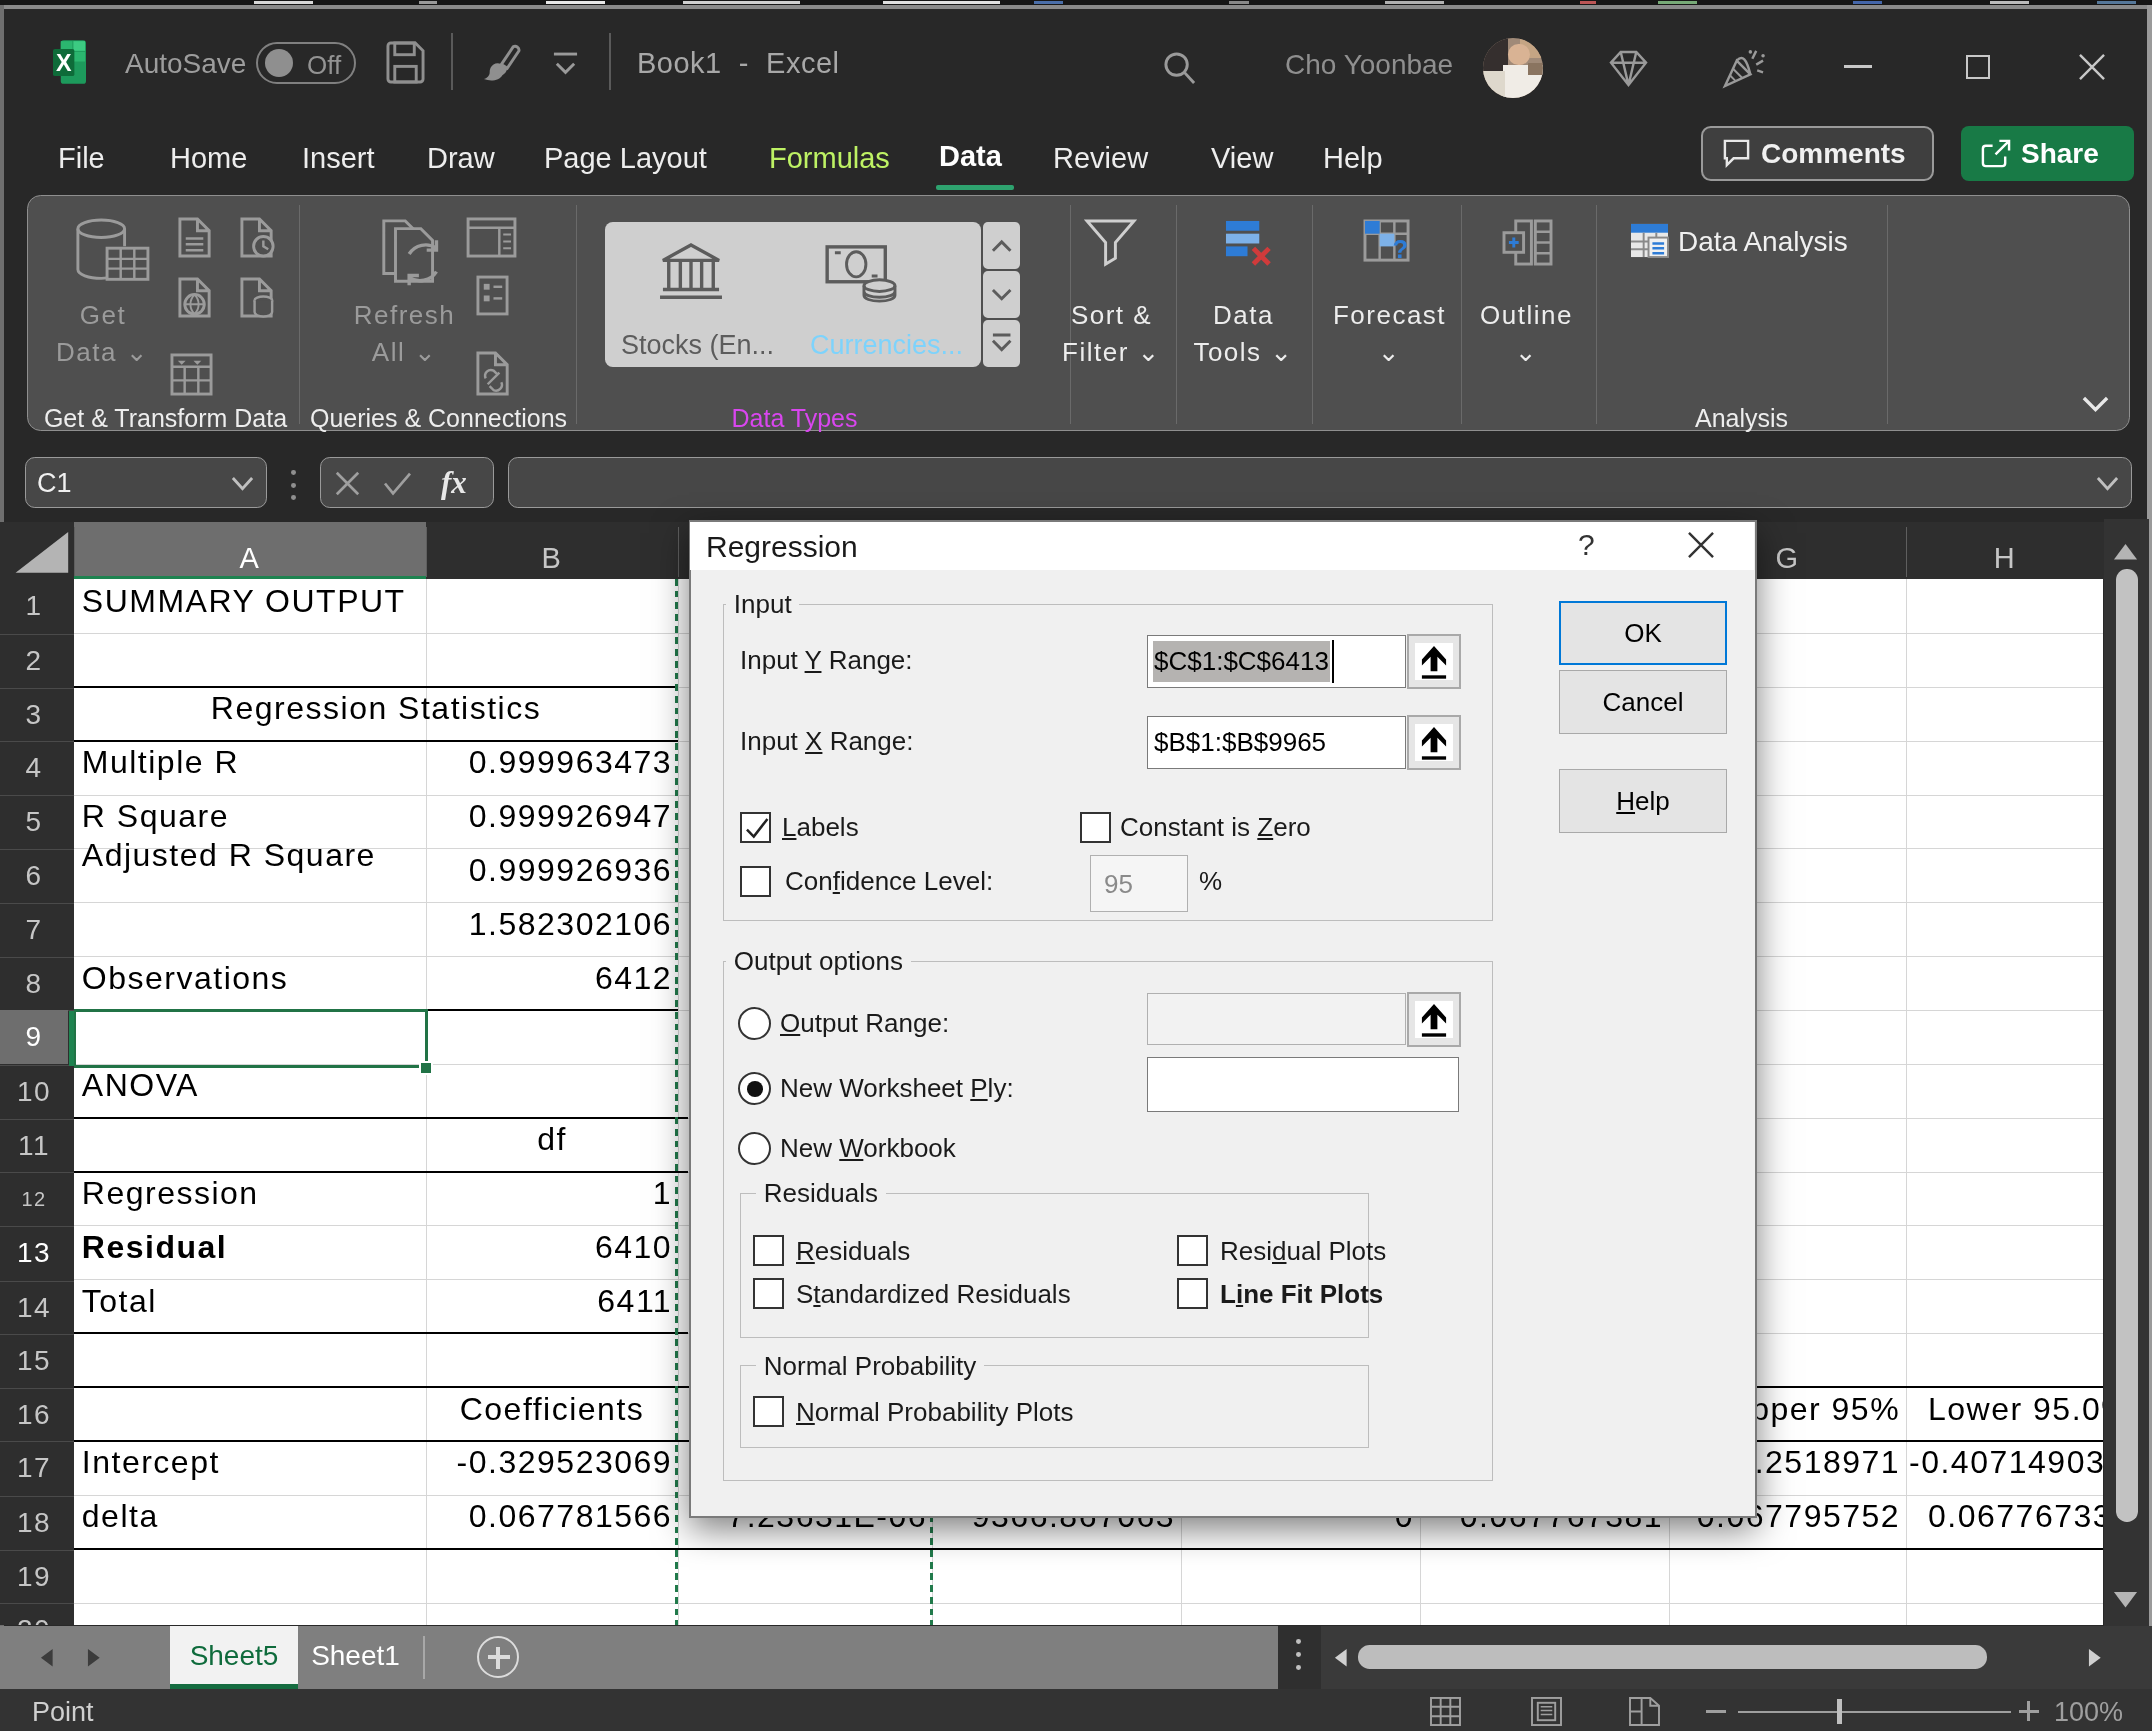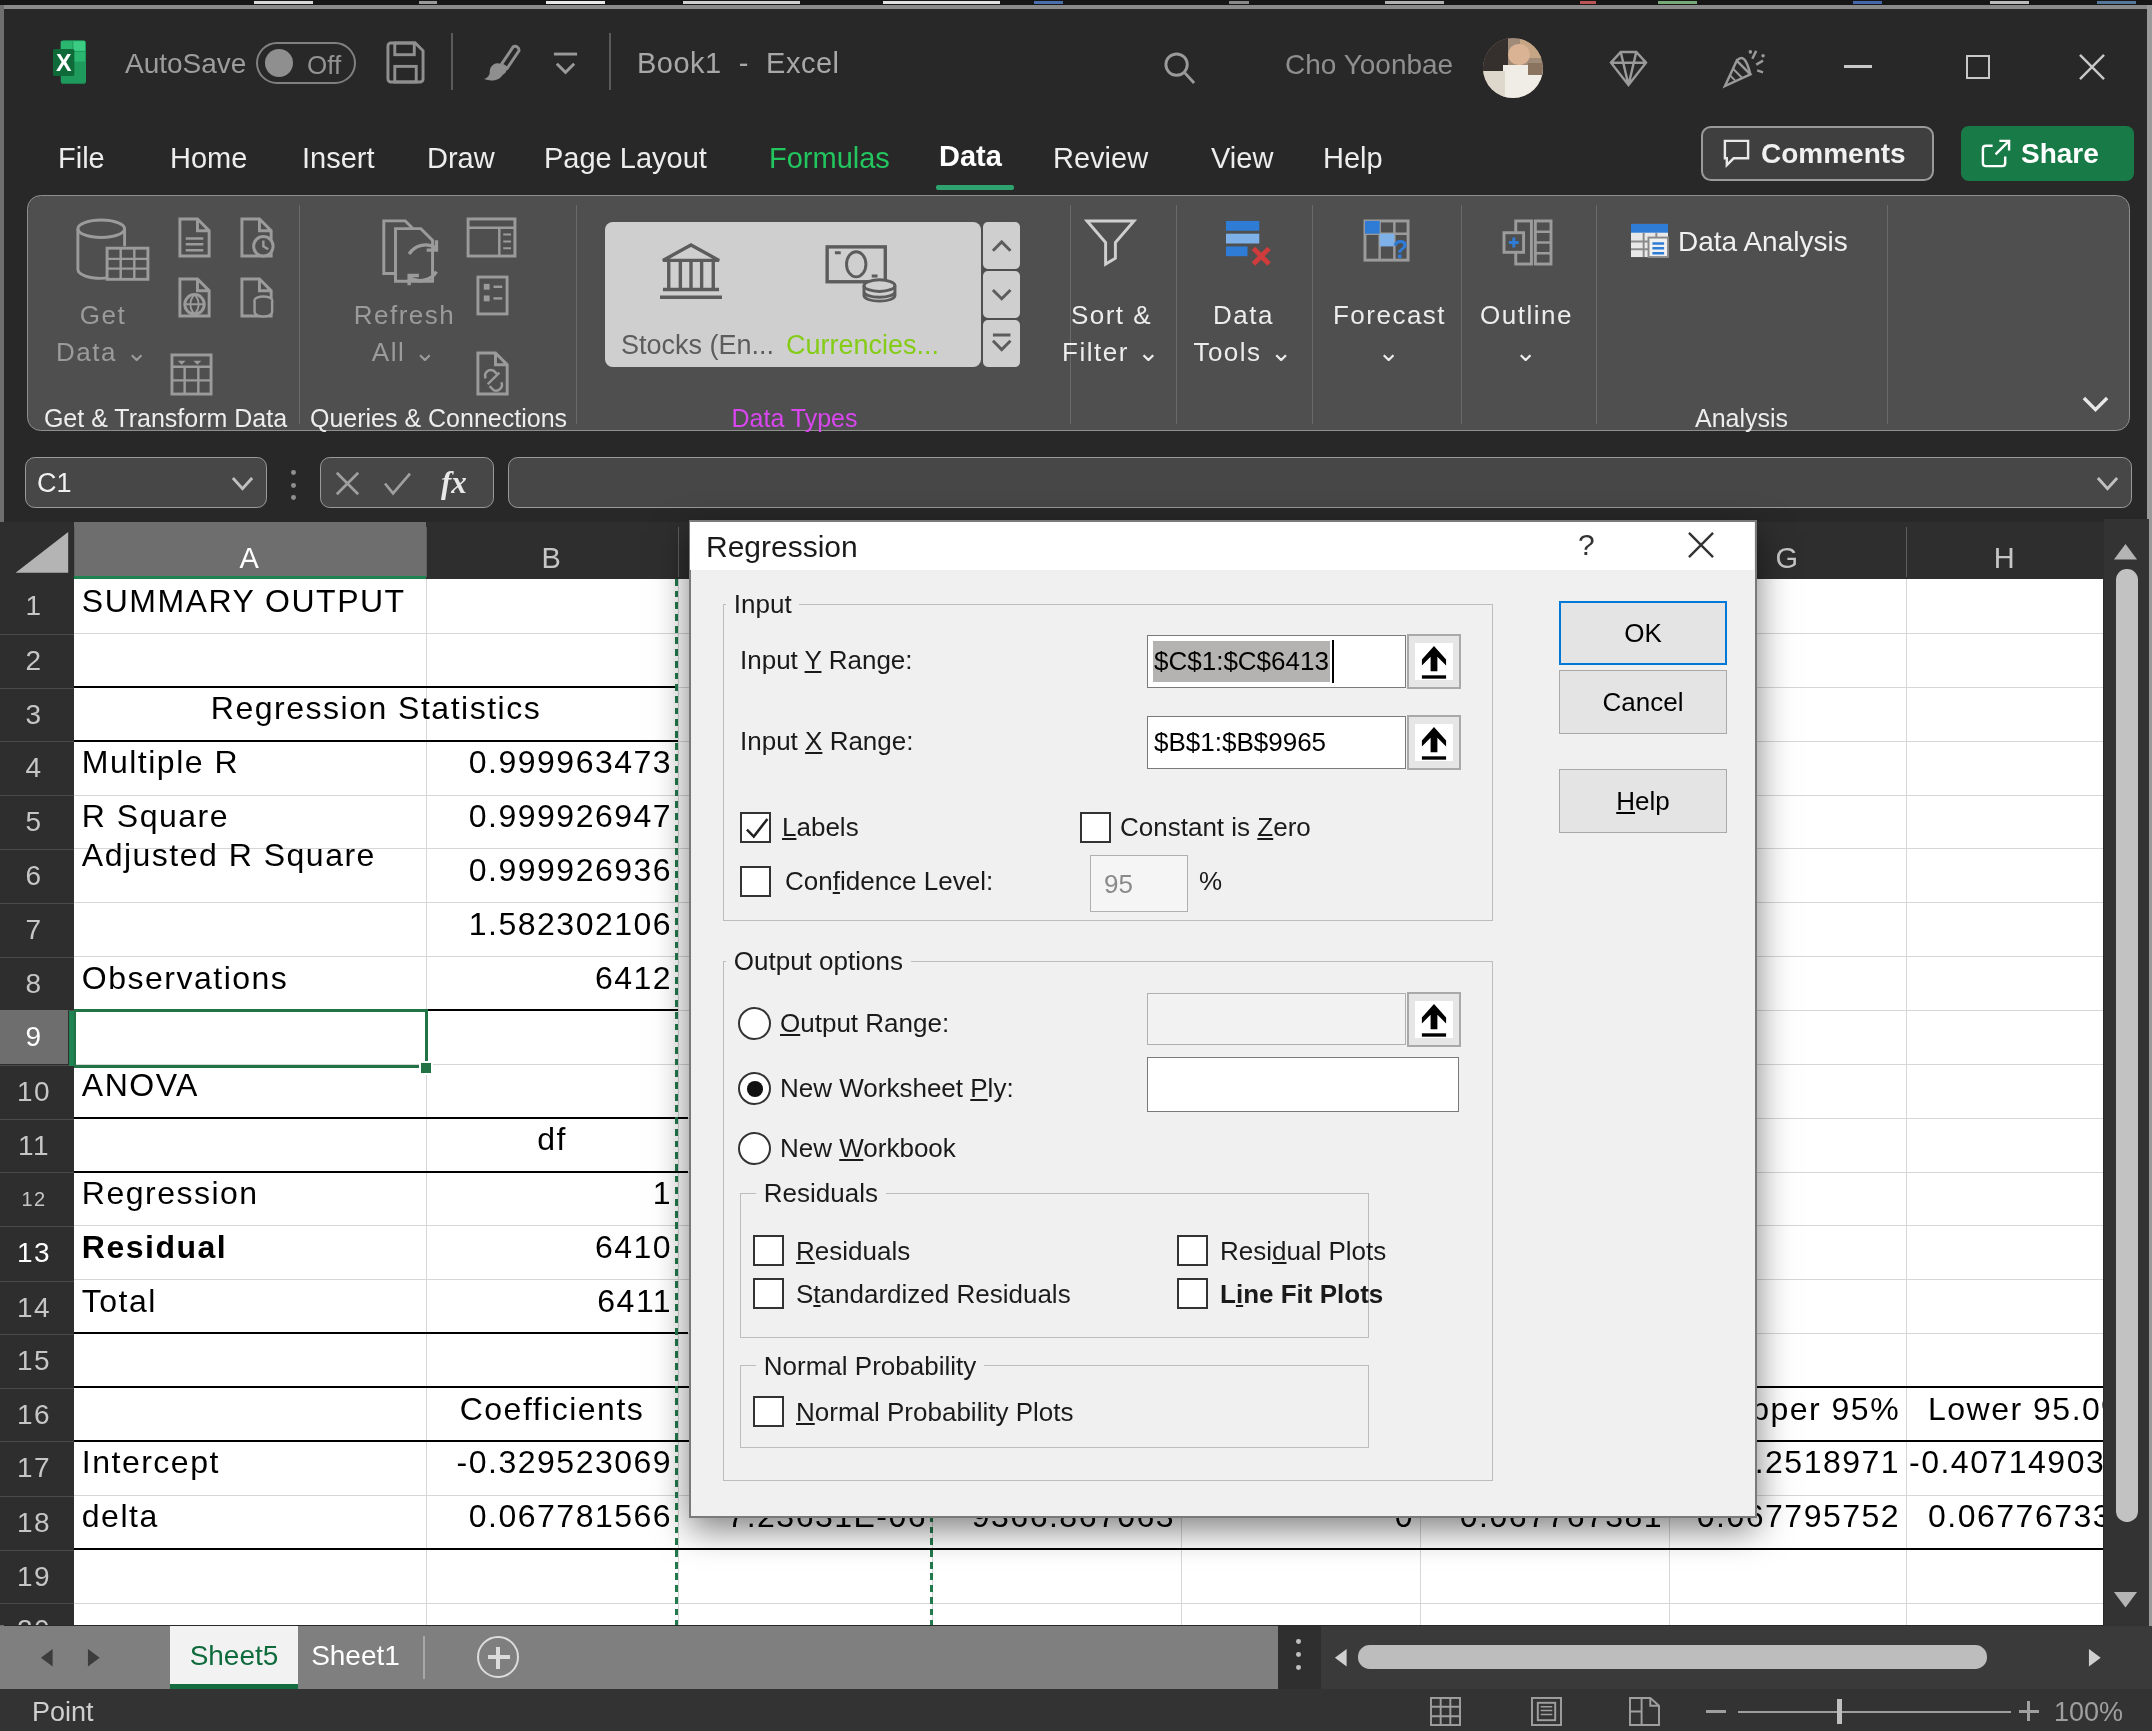--- a/index.html
+++ b/index.html
@@ -80,21 +80,21 @@
 <div class="a" style="left:1844px;top:65px;width:28px;height:2.9px;background:#c8c8c8;"></div>
 <div class="a" style="left:1966px;top:55px;width:24.4px;height:24.4px;border:2.4px solid #c8c8c8;"></div>
 <svg class="a" style="left:2079px;top:54px;" width="26" height="26" viewBox="0 0 27 27">
     <path d="M1 1 L26 26 M26 1 L1 26" stroke="#c8c8c8" stroke-width="2.5"></path>
   </svg>
 <div class="a" style="left:58px;top:142px;font-size:29px;color:#ededed;">File</div>
 <div class="a" style="left:170px;top:142px;font-size:29px;color:#ededed;">Home</div>
 <div class="a" style="left:302px;top:142px;font-size:29px;color:#ededed;">Insert</div>
 <div class="a" style="left:427px;top:142px;font-size:29px;color:#ededed;">Draw</div>
 <div class="a" style="left:544px;top:142px;font-size:29px;color:#ededed;">Page Layout</div>
-<div class="a" style="left:769px;top:142px;font-size:29px;color:#22c55e;">Formulas</div>
+<div class="a" style="left:769px;top:142px;font-size:29px;color:#bef264;">Formulas</div>
 <div class="a" style="left:1053px;top:142px;font-size:29px;color:#ededed;">Review</div>
 <div class="a" style="left:1211px;top:142px;font-size:29px;color:#ededed;">View</div>
 <div class="a" style="left:1323px;top:142px;font-size:29px;color:#ededed;">Help</div>
 <div class="a" style="left:939px;top:140px;font-size:29px;color:#fff;font-weight:bold;">Data</div>
 <div class="a" style="left:936px;top:185px;width:78px;height:4.9px;background:#2ea36f;border-radius:2px;"></div>
 <div class="a" style="left:1701px;top:126px;width:233px;height:55px;border:2px solid #9a9a9a;border-radius:9.8px;background:#3f3f3f;"></div>
 <svg class="a" style="left:1722px;top:138px;" width="29" height="29" viewBox="0 0 30 30">
     <path d="M3 3 H27 V21 H12 L5 28 V21 H3 Z" fill="none" stroke="#e8e8e8" stroke-width="2.5"></path>
   </svg>
 <div class="a" style="left:1761px;top:138px;font-size:28px;color:#f0f0f0;font-weight:bold;">Comments</div>
@@ -172,21 +172,21 @@
     <path d="M4 48 H62 M1 56 H65" stroke="#5c5c5c" stroke-width="3.5"></path>
   </svg>
 <div class="ct mid" style="left:605px;top:324px;width:185px;height:35px;font-size:27px;color:#5c5c5c;letter-spacing:0;">Stocks (En...</div>
 <svg class="a" style="left:825px;top:243px;" width="76" height="62" viewBox="0 0 78 64">
     <rect x="2" y="4" width="60" height="36" fill="none" stroke="#5c5c5c" stroke-width="3.5"></rect>
     <ellipse cx="32" cy="22" rx="10" ry="13" fill="none" stroke="#5c5c5c" stroke-width="3"></ellipse>
     <path d="M10 10 h6 M48 34 h6" stroke="#5c5c5c" stroke-width="3"></path>
     <ellipse cx="56" cy="44" rx="16" ry="6" fill="#cfcfcf" stroke="#5c5c5c" stroke-width="3"></ellipse>
     <path d="M40 44 v10 c0 3.5 7 6 16 6 s16 -2.5 16 -6 v-10 M40 50 c0 3.5 7 6 16 6 s16 -2.5 16 -6" fill="none" stroke="#5c5c5c" stroke-width="3"></path>
   </svg>
-<div class="ct mid" style="left:770px;top:324px;width:185px;height:35px;font-size:27px;color:#84cc16;letter-spacing:0;">Currencies...</div>
+<div class="ct mid" style="left:794px;top:324px;width:185px;height:35px;font-size:27px;color:#7dd3fc;letter-spacing:0;">Currencies...</div>
 <div class="a" style="left:983px;top:222px;width:37px;height:47px;background:#cfcfcf;border-radius:4.9px;"></div>
 <div class="a" style="left:983px;top:271px;width:37px;height:47px;background:#cfcfcf;border-radius:4.9px;"></div>
 <div class="a" style="left:983px;top:320px;width:37px;height:47px;background:#cfcfcf;border-radius:4.9px;"></div>
 <svg class="a" style="left:990px;top:238px;" width="23.4" height="15.6" viewBox="0 0 24 16">
     <path d="M3 13 L12 4 L21 13" fill="none" stroke="#5c5c5c" stroke-width="3"></path>
   </svg>
 <svg class="a" style="left:990px;top:287px;" width="23.4" height="15.6" viewBox="0 0 24 16">
     <path d="M3 3 L12 12 L21 3" fill="none" stroke="#5c5c5c" stroke-width="3"></path>
   </svg>
 <svg class="a" style="left:990px;top:332px;" width="23.4" height="21.5" viewBox="0 0 24 22">

